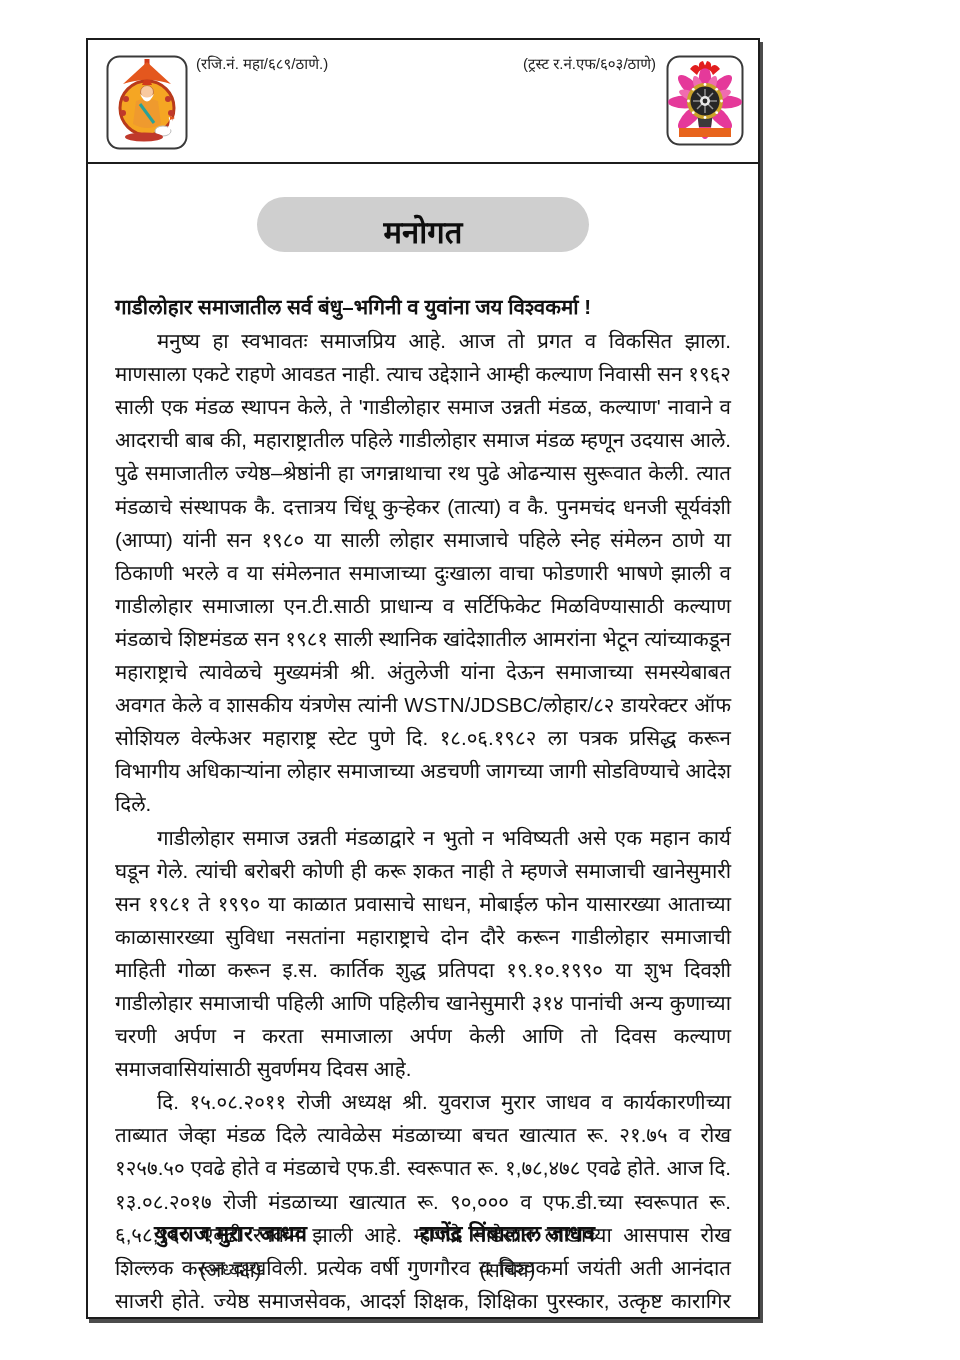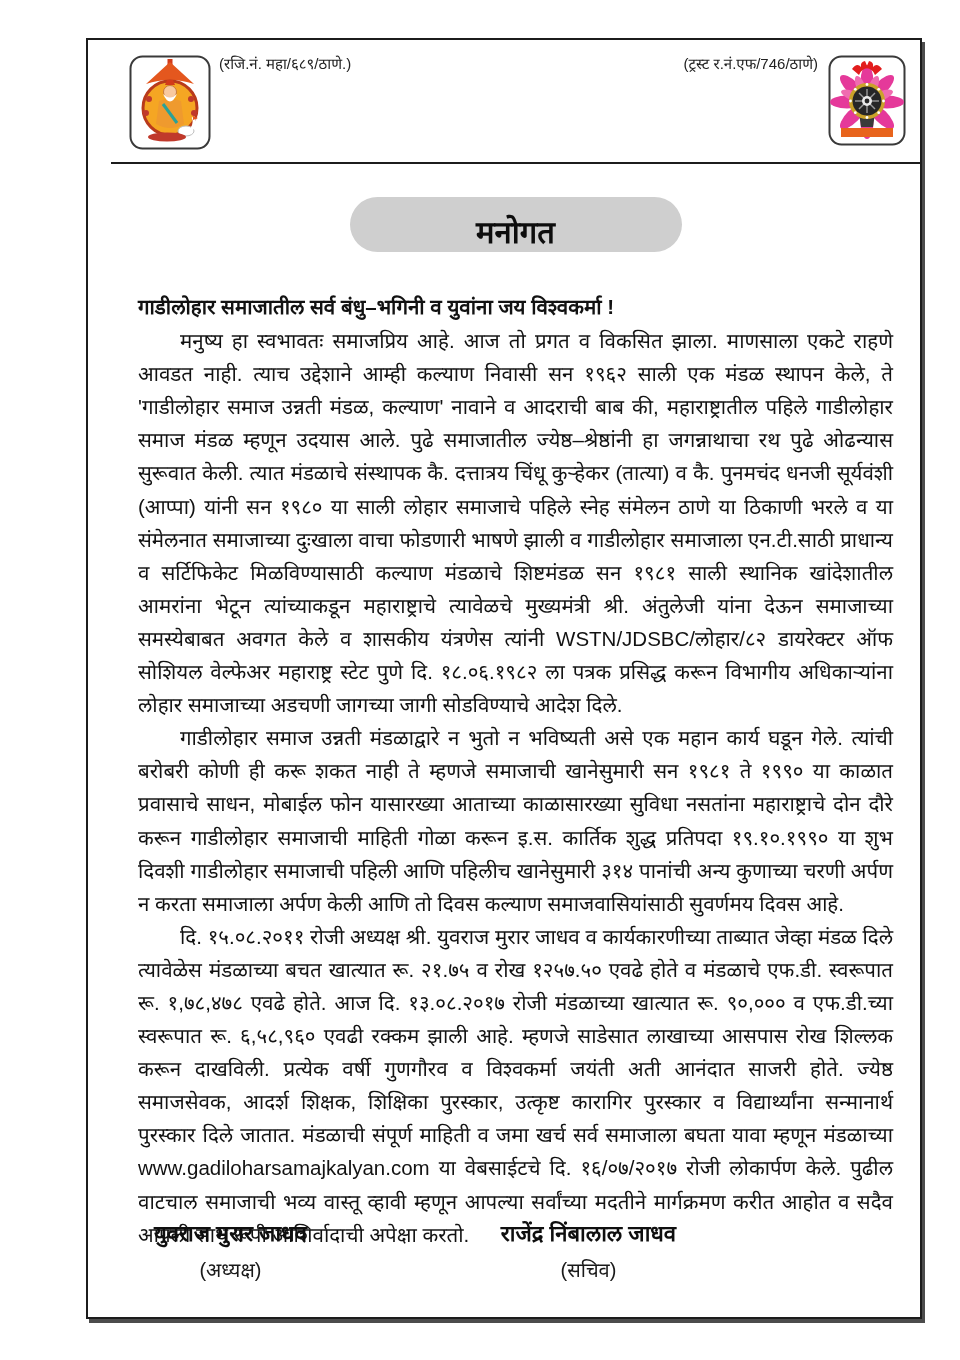--- a/index.html
+++ b/index.html
@@ -1,24 +1,23 @@
 <!DOCTYPE html>
 <html lang="mr"><head>
 <meta charset="utf-8">
 <style>
   * { margin:0; padding:0; box-sizing:border-box; }
   html,body { width:960px; height:1360px; background:#ffffff; }
   body { font-family:"Liberation Sans","DejaVu Sans",sans-serif; color:#141414; position:relative; }
 
   .sheet {
-    position:absolute; left:86px; top:38px; width:836px; height:1281px;
+    position:absolute; left:86px; top:38px; width:674px; height:1281px;
     background:#ffffff; border:2px solid #1c1c1c;
     box-shadow:3px 4px 0 #4c4c4c;
     overflow:hidden;
-    padding-left:23px;
   }
 
   
   .header { position:relative; height:124px; border-bottom:2px solid #1c1c1c; }
   .logo-box {
     position:absolute; top:15px; width:82px; height:95px;
     background:#fff;
   }
   .logo-box.left { left:18px; }
   .logo-box.right { right:14px; height:91px; width:78px; }
@@ -130,21 +129,21 @@
           <circle cx="50.7" cy="57.7" r="1.4"></circle>
             <circle cx="27.3" cy="57.7" r="1.4"></circle>
         </g>
         <rect x="13" y="73" width="52" height="9" fill="#e8641c"></rect>
       </svg>
     </div>
 
     <div class="header-center">
       <div class="reg-row">
         <span>(रजि.नं. महा/६८९/ठाणे.)</span>
-        <span>(ट्रस्ट र.नं.एफ/746/ठाणे)</span>
+        <span>(ट्रस्ट र.नं.एफ/६०३/ठाणे)</span>
       </div>
     </div>
   </div>
 
   <div class="section-pill">
     <span>मनोगत</span>
   </div>
 
   <div class="doc-body">
     <p class="salutation">गाडीलोहार समाजातील सर्व बंधु–भगिनी व युवांना जय विश्वकर्मा !</p>

